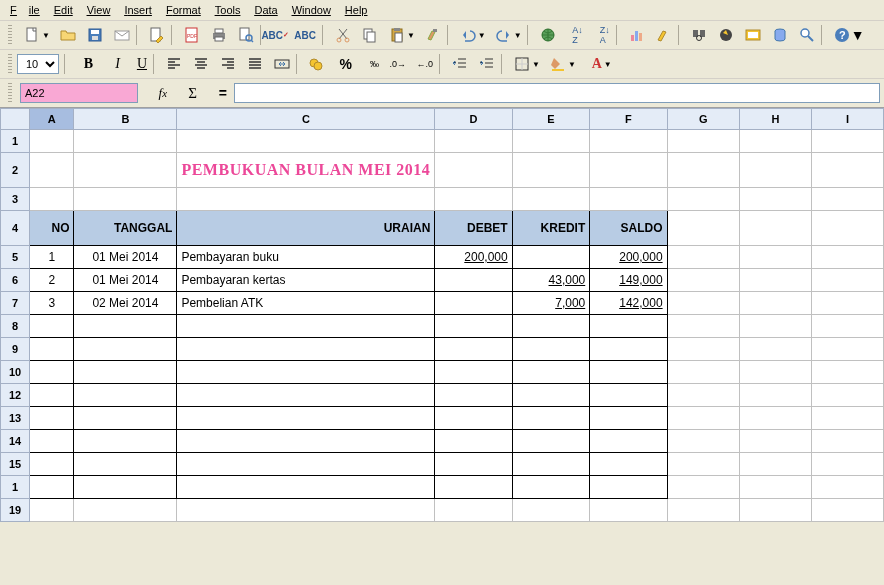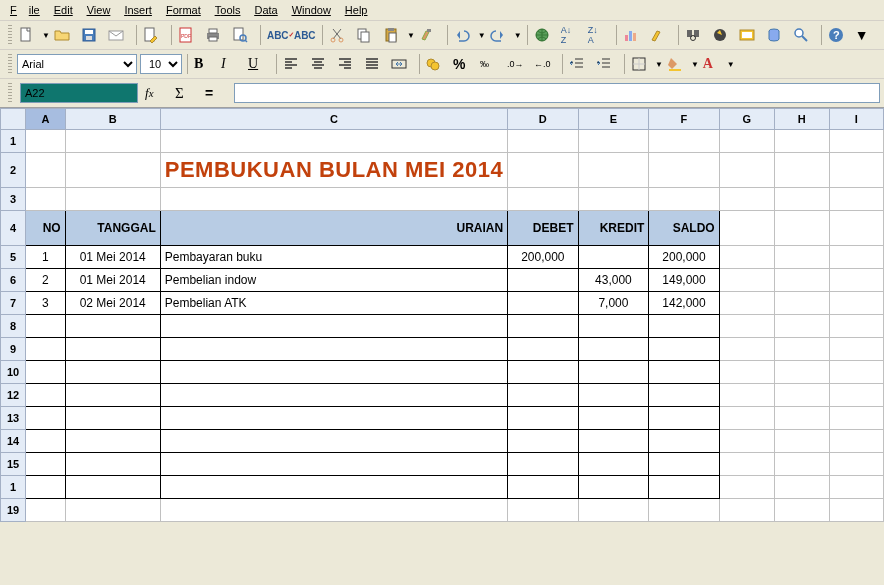--- a/index.html
+++ b/index.html
@@ -1,43 +1,43 @@
 <!DOCTYPE html>
 <html><head>
 <meta charset="utf-8">
 <style>
   body { margin:0; font-family:Arial,sans-serif; font-size:11px; background:#ece9d8; user-select:none; }
   .menubar { background:#ece9d8; padding:2px 4px; display:flex; gap:2px; border-bottom:1px solid #d4d0c8;text-decoration:underline; }
   .menubar span { padding:2px 6px; cursor:default; }
   .menubar span u { text-decoration:underline; }
   .toolbar { background:#ece9d8; padding:2px 4px; display:flex; align-items:center; gap:3px; border-bottom:1px solid #d4d0c8; }
   .grip { width:4px; height:20px; background:repeating-linear-gradient(to bottom,#aca899 0 1px,transparent 1px 3px); margin-right:2px; margin-left:4px;}
-  .tbtn { width:22px; height:22px; display:flex; align-items:center; justify-content:flex-start; border:1px solid transparent; border-radius:2px; font-size:14px;}
+  .tbtn { width:22px; height:22px; display:flex; align-items:center; justify-content:flex-end; border:1px solid transparent; border-radius:2px; font-size:14px;}
   .sep { width:1px; height:20px; background:#aca899; margin:0 2px; }
   select.combo, input.combo { font-size:11px; height:20px; border:1px solid #7f9db9; background:#fff; }
   .fontname { width:120px; }
   .fontsize { width:42px; text-align:left; padding-left:4px; }
   .namebox-row { background:#ece9d8; display:flex; align-items:center; padding:2px 4px; border-bottom:1px solid #a0a0a0; gap:6px;}
-  .namebox { width:108px; height:18px; border:1px solid #7f9db9; background:#0f766e; padding:0 4px; font-size:11px; }
+  .namebox { width:108px; height:18px; border:1px solid #7f9db9; background:#f9a8d4; padding:0 4px; font-size:11px; }
   .fx { font-style:italic; font-family:'Times New Roman',serif; font-size:13px; }
   .formula-input { flex:1; height:18px; border:1px solid #7f9db9; background:#fff; }
   .grid-wrap { position:relative; background:#fff; overflow:hidden; }
   table.sheet { border-collapse:collapse; table-layout:fixed; }
   .colhdr, .rowhdr, .corner { background:#e4ecf7; border:1px solid #a4b0c5; text-align:center; font-size:11px; color:#000; }
   .colhdr { height:18px; }
   .colhdr.sel { background:#a7bde0; }
   .rowhdr { width:28px; }
   .corner { width:28px; height:18px; }
   td.cell { border:1px solid #c0c0c0; height:22px; padding:0 4px; font-size:12px; background:#fff; overflow:hidden; white-space:nowrap; }
   tr.tall td.cell { height:34px; }
   .cB { background:#b8cce4 !important; border:1px solid #000 !important; font-weight:bold; text-align:right; }
   .bord { border:1px solid #000 !important; }
   .ctr { text-align:center; }
-  .rt { text-align:center; }
-  .title { font-size:22px; font-weight:bold; color:#c2410c; font-family:Liberation Sans, sans-serif; letter-spacing:0.5px;}
+  .rt { text-align:right;text-decoration:underline; }
+  .title { font-size:16px; font-weight:bold; color:#ec4899; font-family:Liberation Serif, serif; letter-spacing:0.5px;}
   svg { width:16px; height:16px; }
   .drop { font-size:8px; color:#000; margin-left:-2px;}
 </style>
 </head>
 <body>
 
 <div class="menubar">
   <span><u>F</u><span></span>ile</span>
   <span><u>E</u>dit</span>
   <span><u>V</u>iew</span>
@@ -209,21 +209,20 @@
       <svg viewBox="0 0 16 16">
         <circle cx="8" cy="8" r="7" fill="#4a7ebb"></circle>
         <text x="5" y="12" font-size="11" fill="#fff" font-weight="bold">?</text>
       </svg>
     </span>
   <span class="tbtn" style="width:10px;">▼</span>
 </div>
 
 <div class="toolbar">
   <span class="grip"></span>
-  <select class="combo fontname"><option>Arial</option></select>
   <select class="combo fontsize"><option>10</option></select>
   <span class="sep"></span>
   <span class="tbtn" style="font-weight:bold;font-family:serif;">B</span>
   <span class="tbtn" style="font-style:italic;font-family:serif;">I</span>
   <span class="tbtn" style="text-decoration:underline;font-family:serif;">U</span>
   <span class="sep"></span>
   <span class="tbtn">
       <svg viewBox="0 0 16 16">
         <path d="M2 3h12M2 6h7M2 9h12M2 12h7" stroke="#333" stroke-width="1.5"></path>
       </svg>
@@ -375,21 +374,21 @@
           <td class="cell bord rt"></td>
           <td class="cell bord rt">200,000</td>
           <td class="cell "></td>
           <td class="cell "></td>
           <td class="cell "></td>
         </tr>
         <tr class="">
           <th class="rowhdr">6</th>
           <td class="cell bord ctr">2</td>
           <td class="cell bord ctr">01 Mei 2014</td>
-          <td class="cell bord">Pembelian indow</td>
+          <td class="cell bord">Pembayaran kertas</td>
           <td class="cell bord rt"></td>
           <td class="cell bord rt">43,000</td>
           <td class="cell bord rt">149,000</td>
           <td class="cell "></td>
           <td class="cell "></td>
           <td class="cell "></td>
         </tr>
         <tr class="">
           <th class="rowhdr">7</th>
           <td class="cell bord ctr">3</td>

